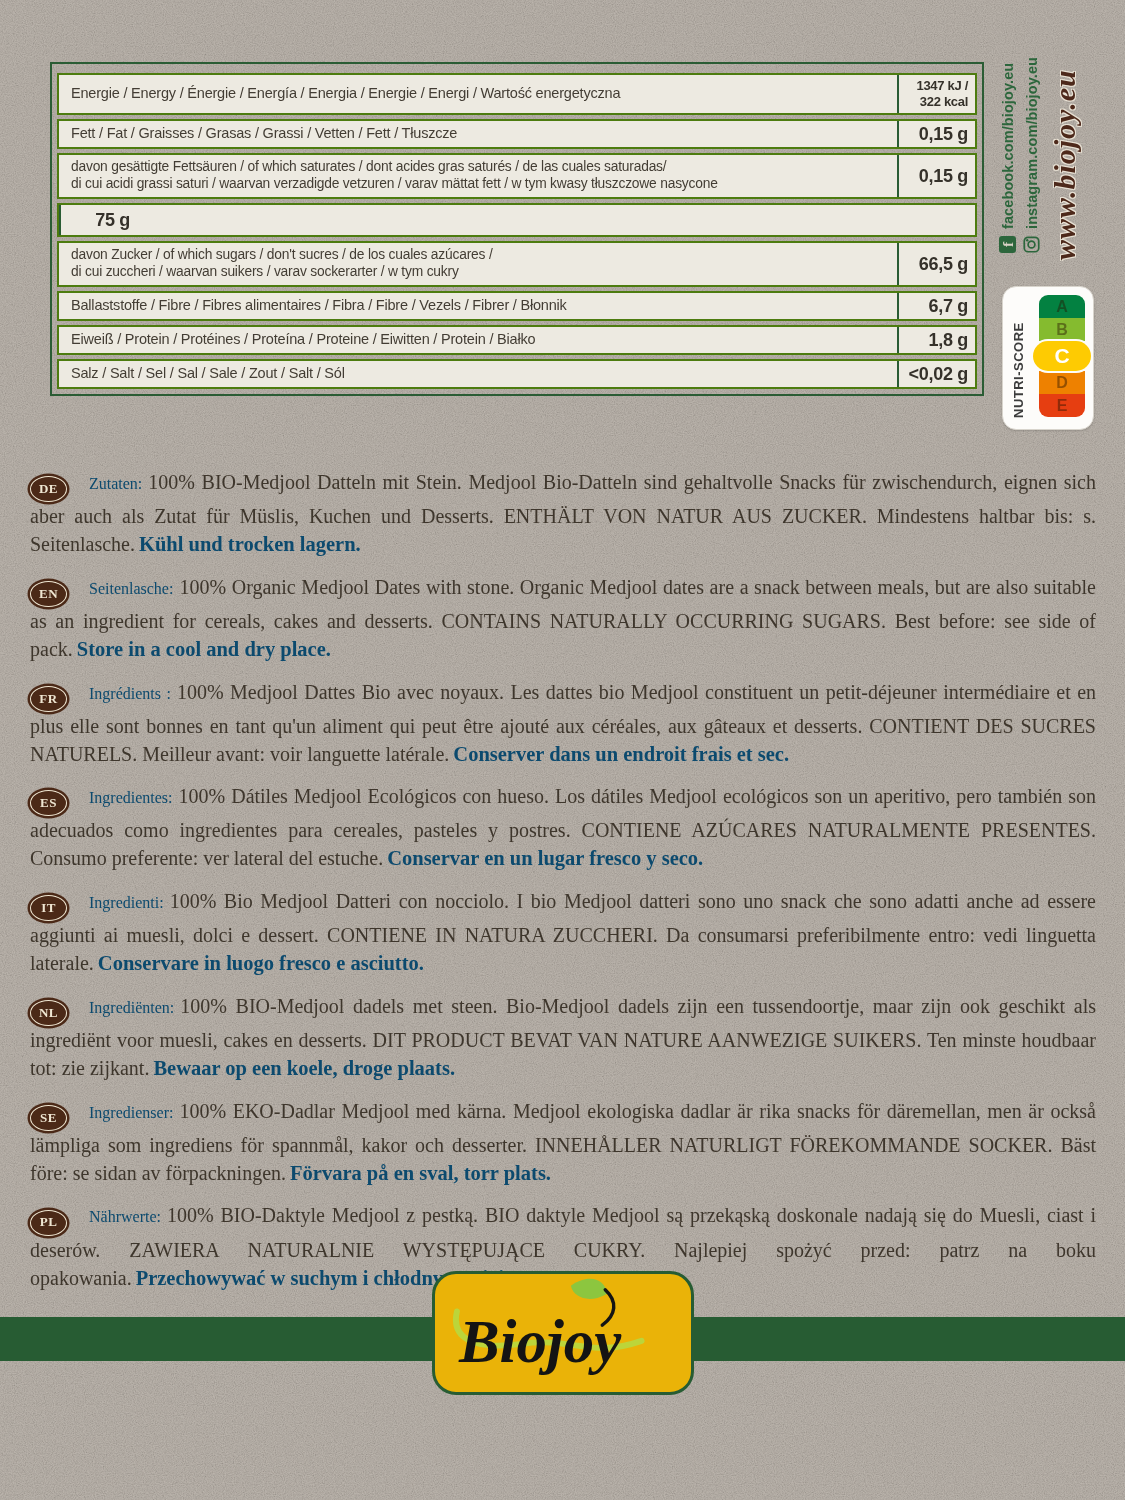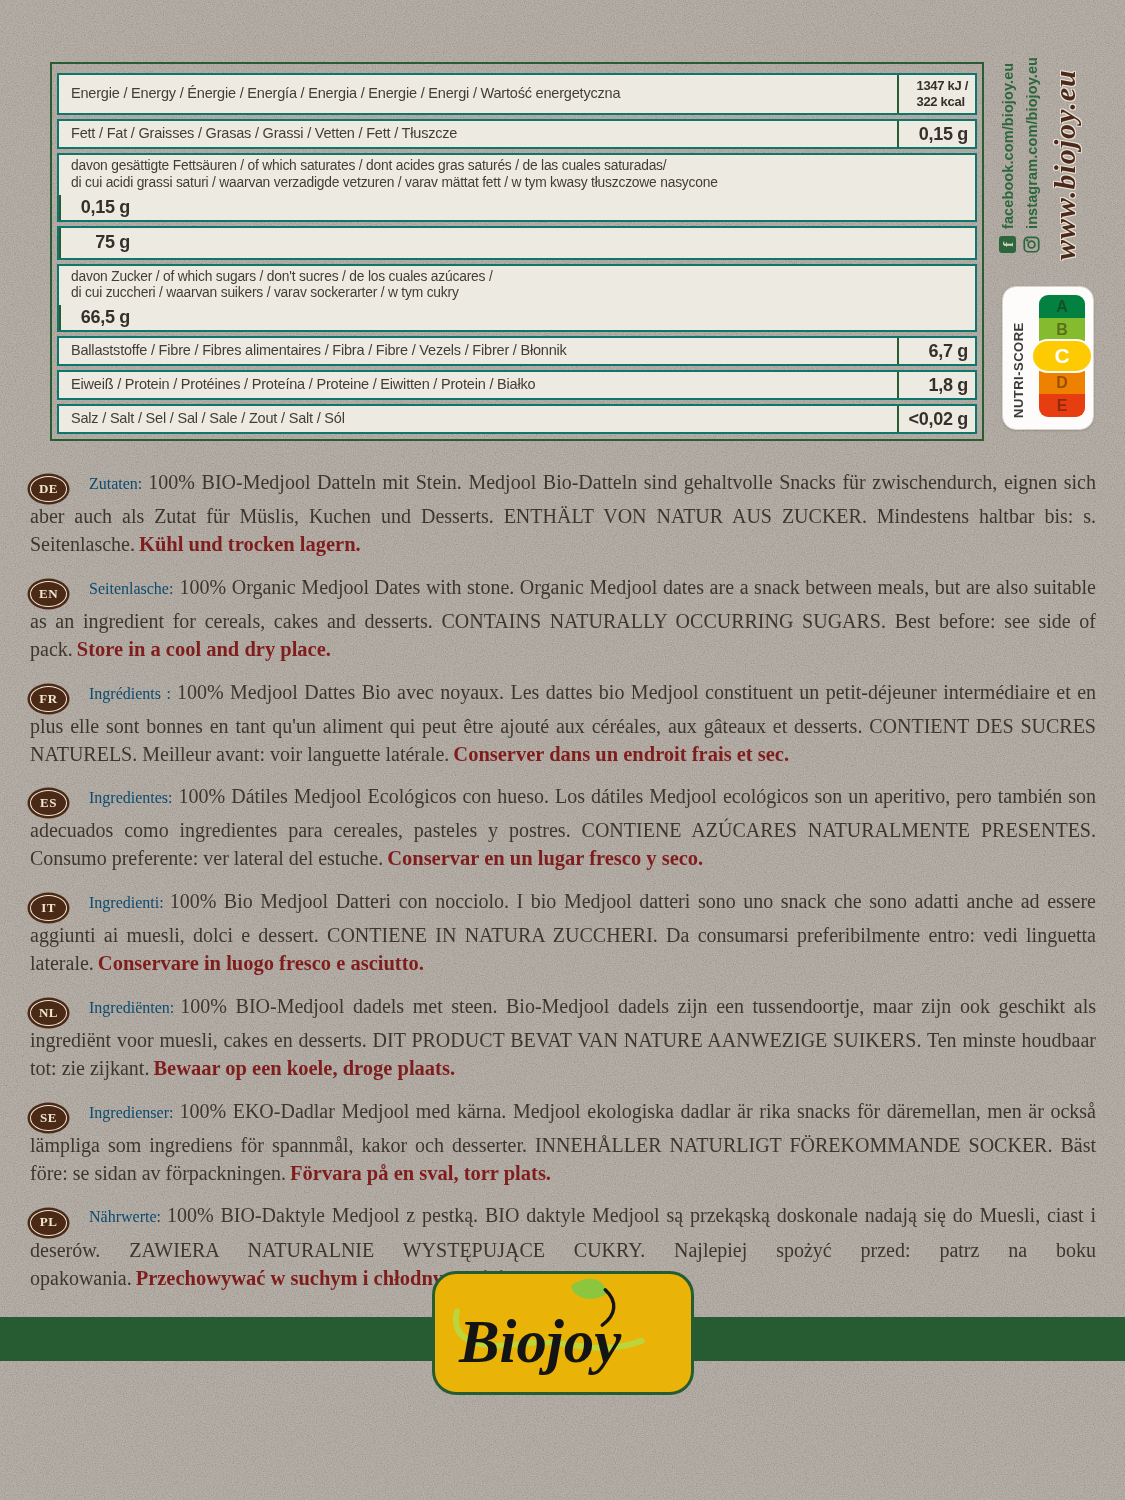--- a/index.html
+++ b/index.html
@@ -17,37 +17,37 @@
     position:absolute; left:50px; top:62px; width:934px;
     border:2px solid #2a5c34; padding:5px; box-sizing:border-box;
   }
   .ntable-header {
     background:#2a5c34; color:#f3efe4;
     font-weight:700; font-size:17px; line-height:1.38;
     padding:9px 13px; letter-spacing:-0.2px;
   }
   .nrow {
     display:flex; margin-top:4px; background:#edeae1;
-    border:2px solid #0f766e; box-sizing:border-box;
+    border:2px solid #4d7c0f; box-sizing:border-box;
   }
   .nrow-label {
     flex:1; padding:3px 12px;
     display:flex; flex-direction:column; justify-content:center;
     font-size:14.5px; line-height:1.22; color:#433d34;
     letter-spacing:-0.2px; white-space:pre-line;
   }
   .nrow-value {
     width:78px; border-left:2px solid #2a5c34; box-sizing:border-box;
     display:flex; flex-direction:column; justify-content:center; align-items:flex-end;
     padding:2px 7px 2px 2px; font-weight:700; font-size:18px; color:#35312a;
-    white-space:pre-line; text-align:left; letter-spacing:-0.3px;
+    white-space:pre-line; text-align:right; letter-spacing:-0.3px;
   }
   .nrow.h-energy { min-height:42px; } .nrow.h-energy .nrow-value { font-size:13px; line-height:1.25; }
   .nrow.h-single { min-height:30px; }
-  .nrow.h-double { min-height:46px;flex-direction:column; } .nrow.h-double .nrow-label { font-size:13.8px; }
+  .nrow.h-double { min-height:46px; } .nrow.h-double .nrow-label { font-size:13.8px; }
   .nrow.h-mid { min-height:34px; }
 
   
   .vwrap { position:absolute; }
   .vrot {
     transform:rotate(-90deg); transform-origin:0 0;
     white-space:nowrap; display:flex; align-items:center; gap:7px;
   }
   .soc-line { font-weight:700; font-size:14.5px; color:#2c663c; letter-spacing:0.1px; }
   .fb-icon {
@@ -90,21 +90,21 @@
   .section p { margin:0; font-family:"Liberation Serif", serif; font-size:20px; line-height:1.4; color:#3e362c; }
   .lang-badge {
     display:inline-flex; align-items:center; justify-content:center;
     width:35px; height:24px; border-radius:50%;
     background:#4b2917; color:#efe6d2;
     border:1.5px solid #efe6d2; box-shadow:0 0 0 2.5px #4b2917;
     font-family:"Liberation Serif",serif; font-weight:700; font-size:13px;
     margin-right:22px; vertical-align:-4px; letter-spacing:0.5px;
   }
   .sec-label { font-weight:400; font-size:16px; color:#0c4a6e; margin-right:6px; }
-  .storage { font-weight:700; color:#7f1d1d; margin-left:4px; font-size:20.5px; }
+  .storage { font-weight:700; color:#0c4a6e; margin-left:4px; font-size:20.5px; }
 
   
   .green-band { position:absolute; left:0; top:1317px; width:1125px; height:44px; background:#275c33; }
   .logo-box {
     position:absolute; left:50%; top:1271px; transform:translateX(-50%);
     width:262px; height:124px; background:#eab308;
     border:3px solid #275c33; border-radius:24px; box-sizing:border-box;
     display:flex; align-items:center; justify-content:center; z-index:3;
   }
 </style>

